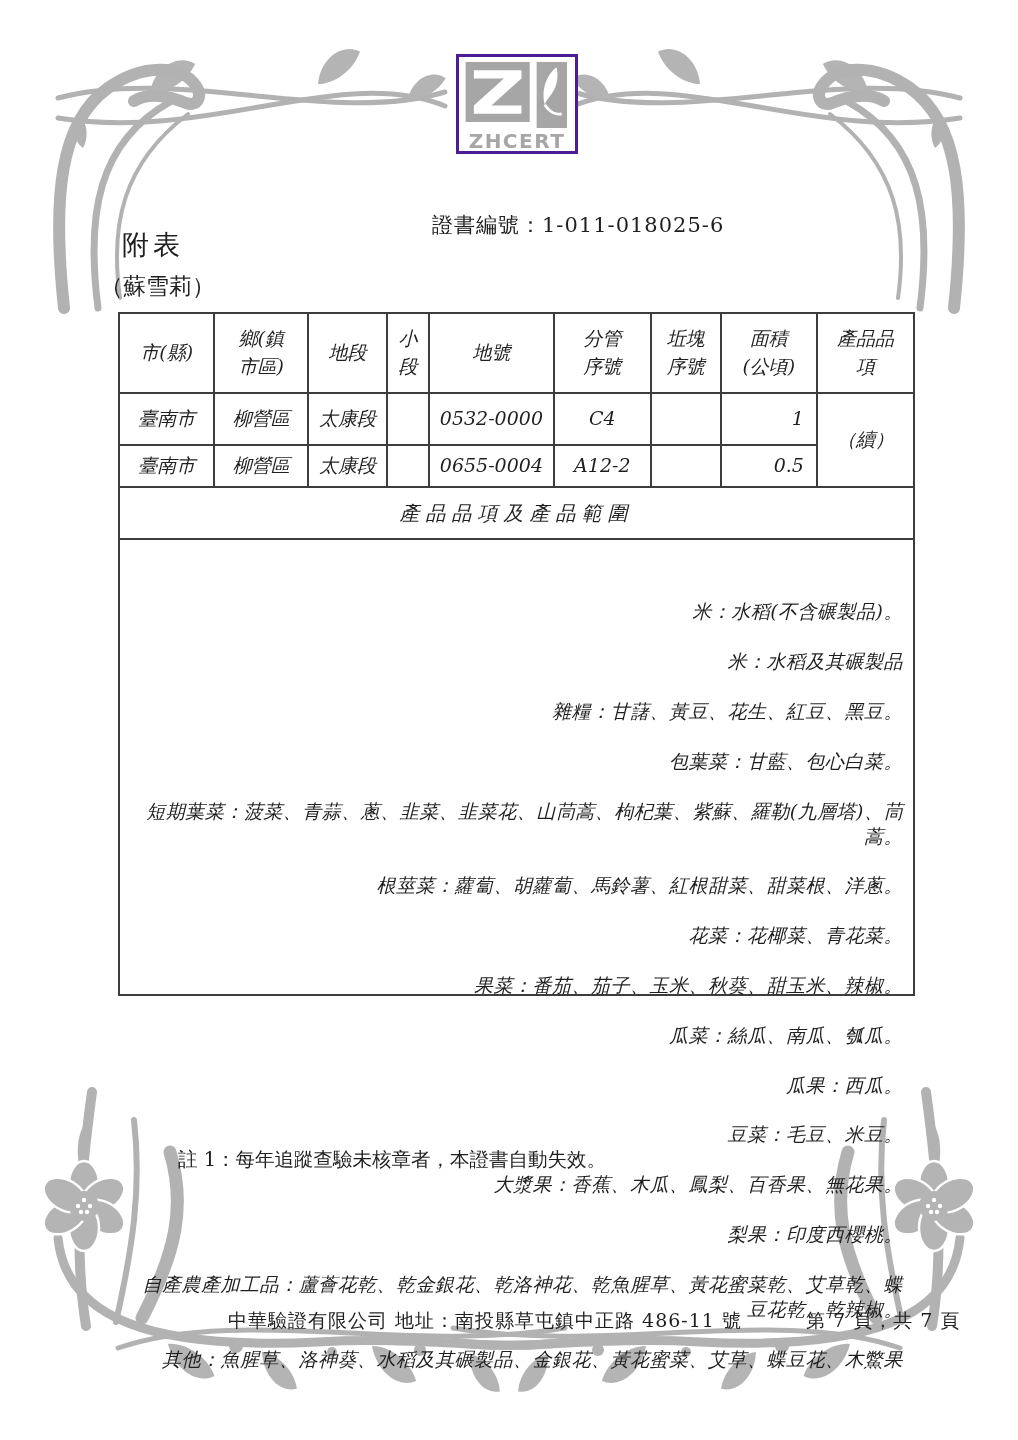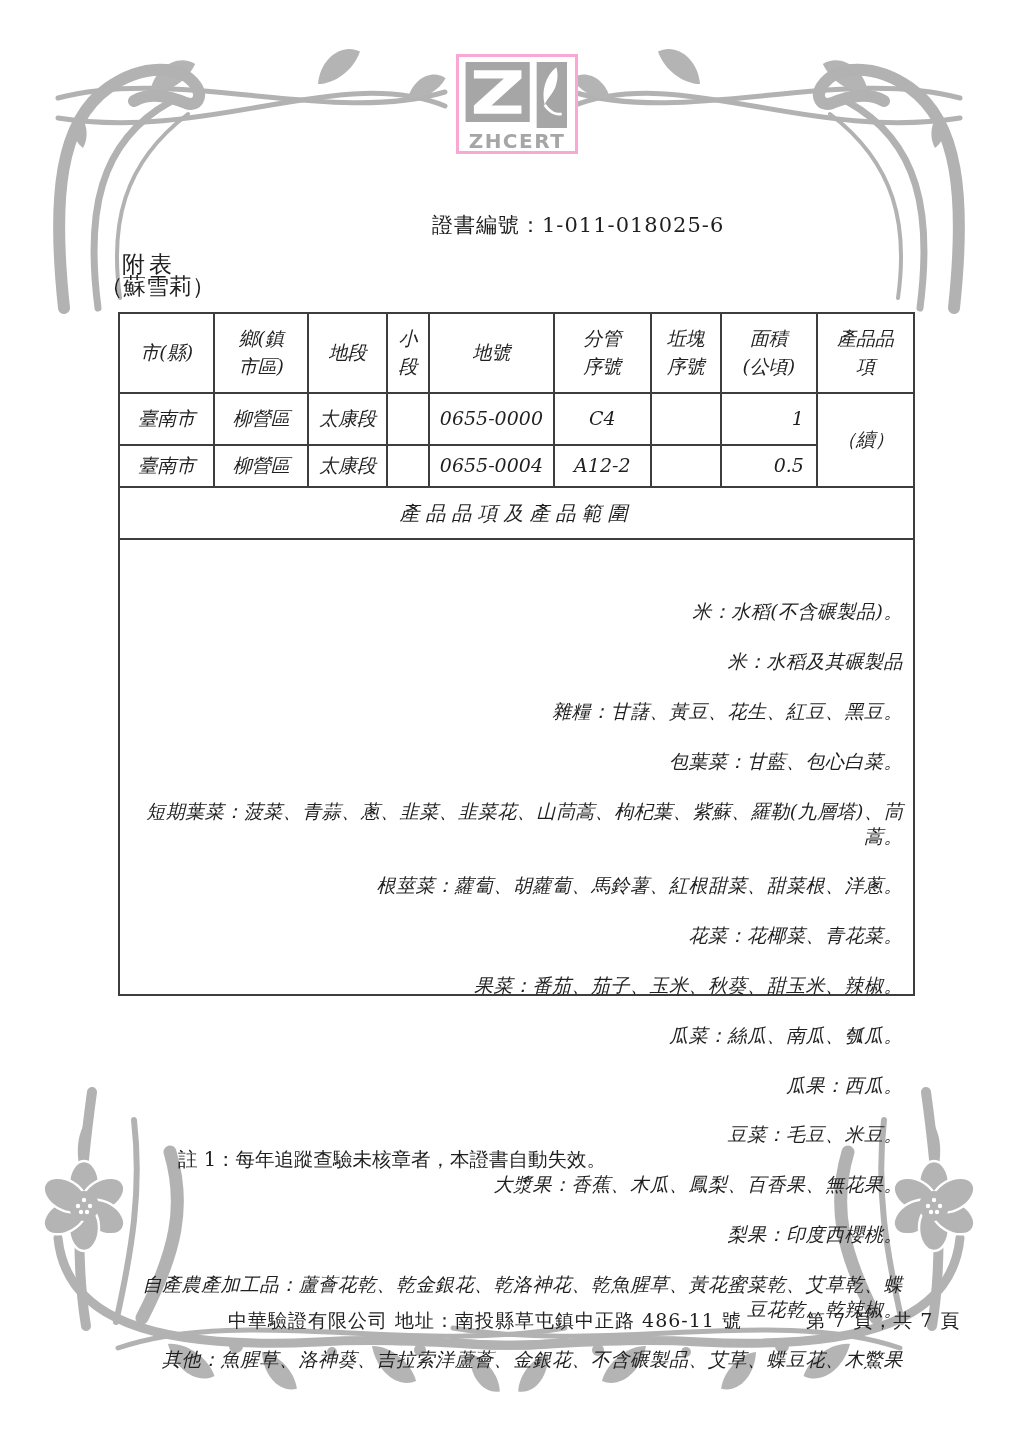--- a/index.html
+++ b/index.html
@@ -5,28 +5,28 @@
   html,body{margin:0;padding:0;}
   body{
     width:1018px;height:1440px;position:relative;background:#ffffff;
     font-family:"DejaVu Serif","Liberation Serif",serif;color:#1f1f1f;
     overflow:hidden;
   }
   .deco{position:absolute;left:0;top:0;z-index:0;}
   .layer{position:absolute;z-index:2;}
 
   
-  .logo{left:456px;top:54px;width:122px;height:100px;border:3px solid #f9a8d4;
+  .logo{left:456px;top:54px;width:122px;height:100px;border:3px solid #4c1d95;
     box-sizing:border-box;padding:5px 6px 2px 6px;background:#fff;}
   .logo-row{display:flex;gap:5px;align-items:flex-start;}
   .logo-text{font-family:"DejaVu Sans","Liberation Sans",sans-serif;font-weight:bold;
     font-size:20px;color:#a6a6a6;letter-spacing:1.5px;text-align:center;margin-top:1px;}
 
   .cert-no{left:388px;top:211px;font-size:21px;letter-spacing:1px;margin-left:44px;}
-  .appendix{left:122px;top:249px;font-size:23px;letter-spacing:4px;}
+  .appendix{left:122px;top:227px;font-size:27px;letter-spacing:4px;}
   .holder{left:100px;top:271px;font-size:23px;}
 
   
   .tbl-wrap{left:118px;top:312px;width:797px;font-style:italic;}
   table{border-collapse:collapse;width:797px;table-layout:fixed;}
   td,th{border:2px solid #3d3d3d;font-weight:normal;font-size:19px;
     text-align:center;vertical-align:middle;white-space:pre-line;
     padding:2px 4px;box-sizing:border-box;line-height:1.45;}
   tr.hdr th{height:80px;}
   tr.r1 td{height:52px;}
@@ -150,21 +150,21 @@
       <th>面積
 (公頃)</th>
       <th>產品品
 項</th>
     </tr>
     <tr class="r1">
       <td>臺南市</td>
       <td>柳營區</td>
       <td>太康段</td>
       <td></td>
-      <td>0655-0000</td>
+      <td>0532-0000</td>
       <td>C4</td>
       <td></td>
       <td class="area">1</td>
       <td rowspan="2">（續）</td>
     </tr>
     <tr class="r2">
       <td>臺南市</td>
       <td>柳營區</td>
       <td>太康段</td>
       <td></td>
@@ -186,21 +186,21 @@
           <div>短期葉菜：菠菜、青蒜、蔥、韭菜、韭菜花、山茼蒿、枸杞葉、紫蘇、羅勒(九層塔)、茼蒿。</div>
           <div>根莖菜：蘿蔔、胡蘿蔔、馬鈴薯、紅根甜菜、甜菜根、洋蔥。</div>
           <div>花菜：花椰菜、青花菜。</div>
           <div>果菜：番茄、茄子、玉米、秋葵、甜玉米、辣椒。</div>
           <div>瓜菜：絲瓜、南瓜、瓠瓜。</div>
           <div>瓜果：西瓜。</div>
           <div>豆菜：毛豆、米豆。</div>
           <div>大漿果：香蕉、木瓜、鳳梨、百香果、無花果。</div>
           <div>梨果：印度西櫻桃。</div>
           <div>自產農產加工品：蘆薈花乾、乾金銀花、乾洛神花、乾魚腥草、黃花蜜菜乾、艾草乾、蝶豆花乾、乾辣椒。</div>
-          <div>其他：魚腥草、洛神葵、吉拉索洋蘆薈、金銀花、不含碾製品、艾草、蝶豆花、木鱉果</div>
+          <div>其他：魚腥草、洛神葵、水稻及其碾製品、金銀花、黃花蜜菜、艾草、蝶豆花、木鱉果</div>
         </div>
       </td>
     </tr>
   </tbody>
     </table>
 </div>
 
 <div class="layer notes">
   <p>註 1：每年追蹤查驗未核章者，本證書自動失效。</p>
 </div>

